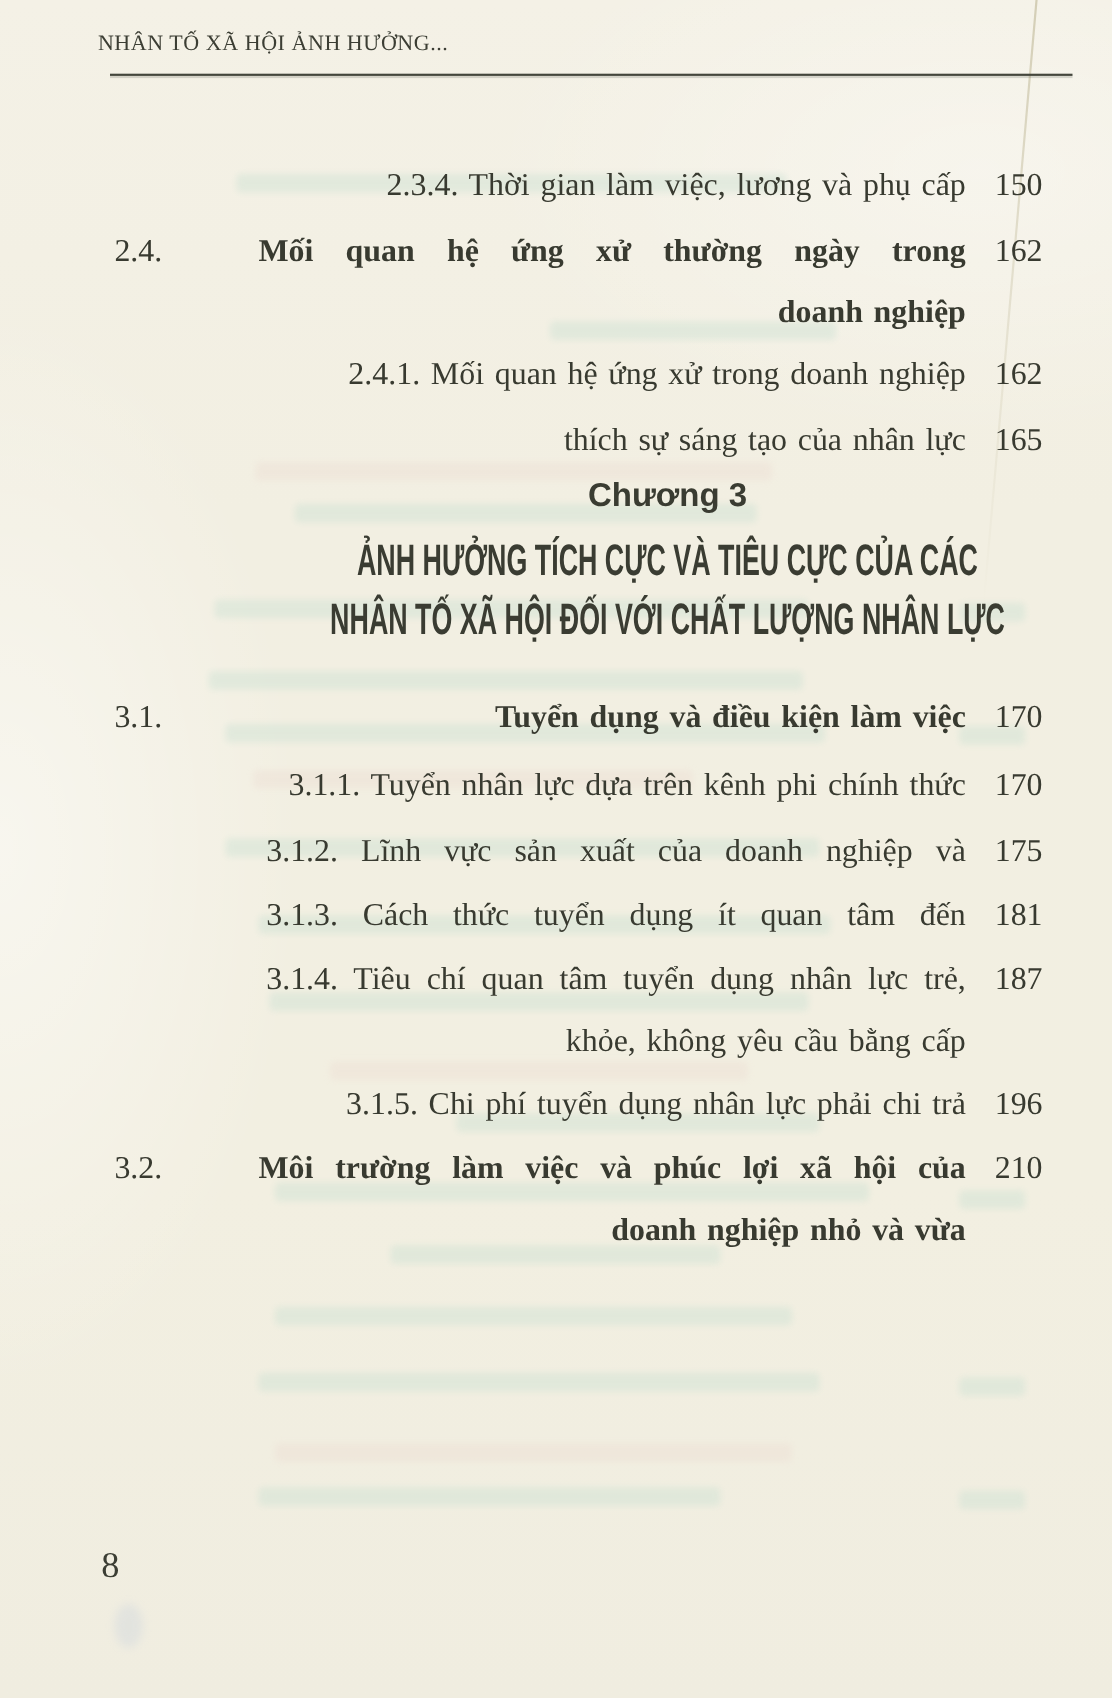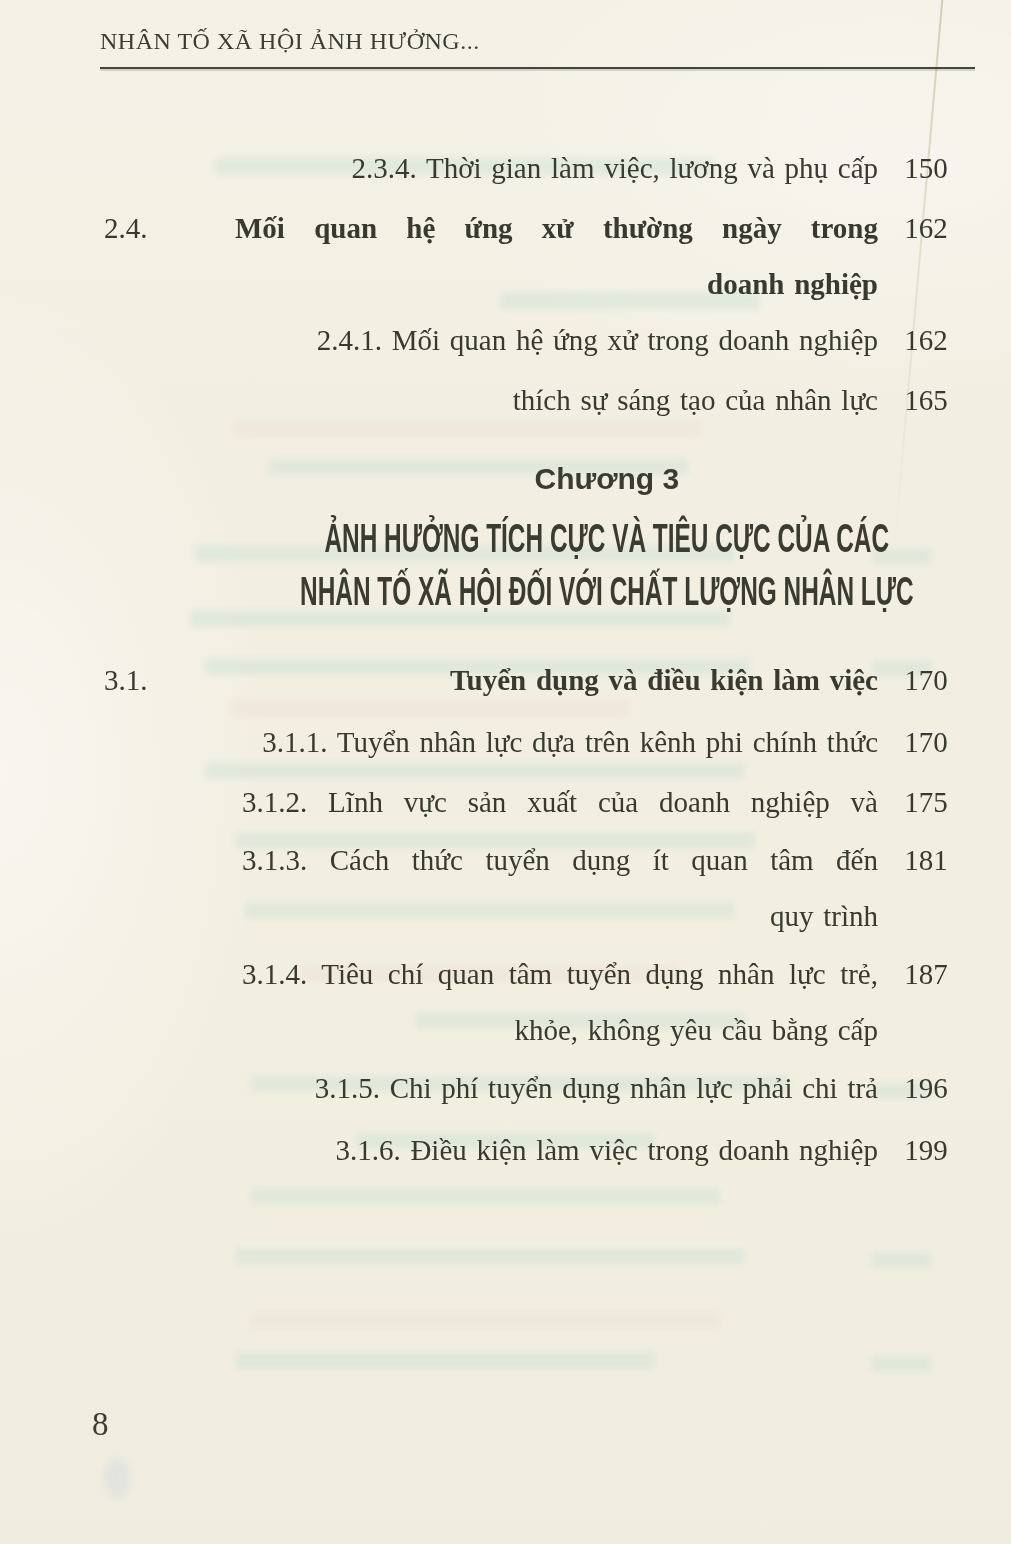--- a/index.html
+++ b/index.html
@@ -21,22 +21,22 @@
     background:#cfe2d4;opacity:.48;filter:blur(3px);
     pointer-events:none;
   }
   .ghost.pink{background:#ecdcd2;opacity:.38;}
   .crease{
     position:absolute;left:942px;top:-8px;width:2px;height:560px;
     background:linear-gradient(180deg, rgba(205,199,172,.85), rgba(205,199,172,0));
     transform:rotate(5deg);transform-origin:top center;
   }
   .hdr{
-    position:absolute;left:100px;top:28px;
-    font-size:24px;letter-spacing:.5px;color:#3c3e34;white-space:nowrap;
+    position:absolute;left:89px;top:28px;
+    font-size:20px;letter-spacing:.5px;color:#3c3e34;white-space:nowrap;
   }
   .rule{
     position:absolute;left:100px;top:67px;width:875px;height:2px;
     background:#44463c;box-shadow:0 2px 0 rgba(68,70,60,.18);
   }
   .content{
     position:absolute;left:104px;top:118px;width:854px;
     font-size:29px;line-height:56px;
   }
   .row{display:flex;align-items:flex-start;}
@@ -118,21 +118,21 @@
       <div class="pg">162</div>
     </div>
 
     <div class="row sub" style="margin-top:4px">
       <div class="txt">
         <div class="tline">thích sự sáng tạo của nhân lực</div>
       </div>
       <div class="pg">165</div>
     </div>
 
-    <div class="row chapter" style="margin-top:28px">
+    <div class="row chapter" style="">
       <div class="chap-col">
         <div class="kicker">Chương 3</div>
         <div class="chap-line"><span>ẢNH HƯỞNG TÍCH CỰC VÀ TIÊU CỰC CỦA CÁC</span></div>
         <div class="chap-line"><span>NHÂN TỐ XÃ HỘI ĐỐI VỚI CHẤT LƯỢNG NHÂN LỰC</span></div>
       </div>
 
     </div>
 
     <div class="row sec" style="margin-top:32px">
       <div class="secnum">3.1.</div>
@@ -152,46 +152,47 @@
     <div class="row sub" style="margin-top:4px">
       <div class="txt">
         <div class="tline just"><span>3.1.2.</span> <span>Lĩnh vực sản xuất của doanh nghiệp và</span></div>
       </div>
       <div class="pg">175</div>
     </div>
 
     <div class="row sub" style="margin-top:2px">
       <div class="txt">
         <div class="tline just"><span>3.1.3.</span> <span>Cách thức tuyển dụng ít quan tâm đến</span></div>
-        <div class="tline">quy trình</div>
       </div>
       <div class="pg">181</div>
     </div>
 
     <div class="row sub" style="margin-top:2px">
       <div class="txt">
         <div class="tline just"><span>3.1.4.</span> <span>Tiêu chí quan tâm tuyển dụng nhân lực trẻ,</span></div>
         <div class="tline">khỏe, không yêu cầu bằng cấp</div>
       </div>
       <div class="pg">187</div>
     </div>
 
     <div class="row sub" style="margin-top:2px">
       <div class="txt">
         <div class="tline"><span>3.1.5.</span> <span>Chi phí tuyển dụng nhân lực phải chi trả</span></div>
       </div>
       <div class="pg">196</div>
     </div>
 
-    <div class="row sub" style="margin-top:6px">
+
+    <div class="row sec" style="margin-top:2px">
+      <div class="secnum">3.2.</div>
       <div class="txt">
-        <div class="tline"><span>3.1.6.</span> <span>Điều kiện làm việc trong doanh nghiệp</span></div>
+        <div class="tline just">Môi trường làm việc và phúc lợi xã hội của</div>
+        <div class="tline">doanh nghiệp nhỏ và vừa</div>
       </div>
-      <div class="pg">199</div>
+      <div class="pg">210</div>
     </div>
-
 
   </div>
 
   <div class="foot">8</div>
   <div class="footsmudge"></div>
 
 </div>
 
 </body></html>

